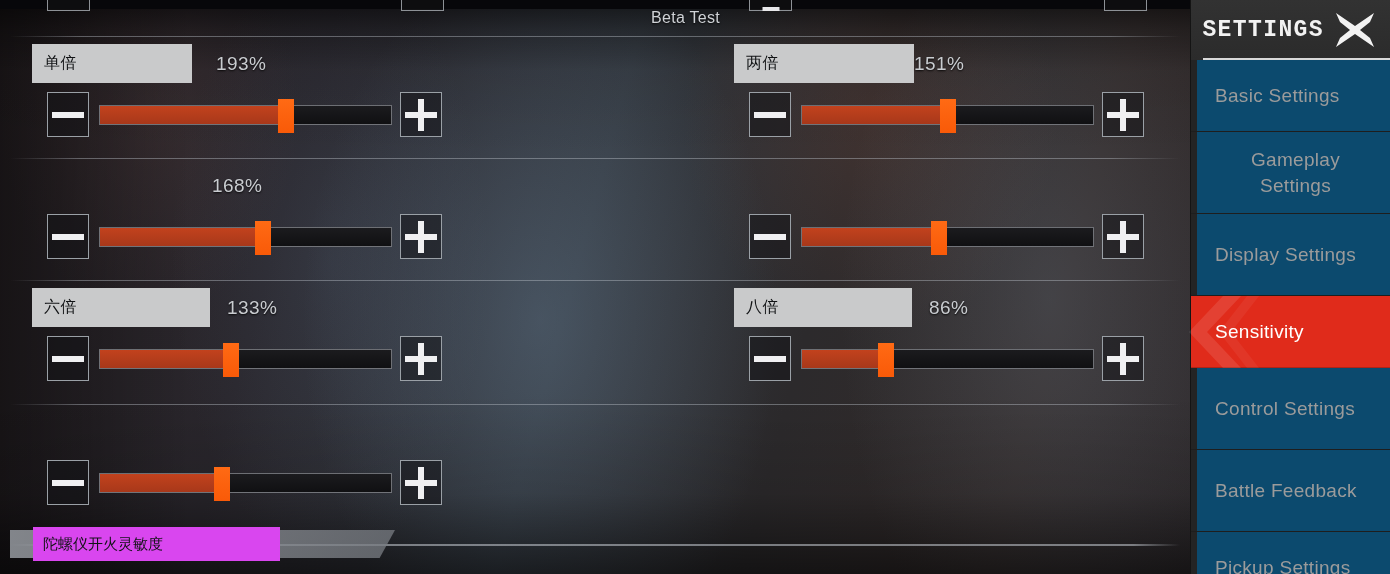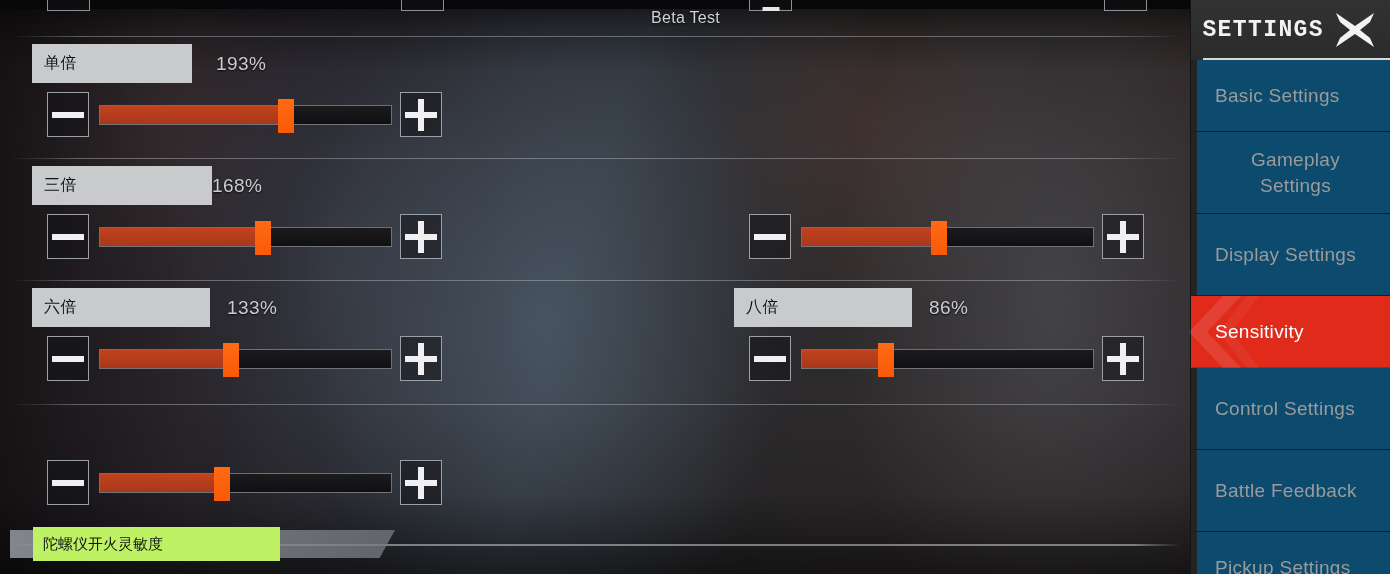--- a/index.html
+++ b/index.html
@@ -154,21 +154,21 @@
     clip-path:polygon(0 0, 100% 0, 96% 100%, 0 100%);
   }
   .sec-line {
     position:absolute; left:10px; top:22px; width:1170px; height:2px;
     background:linear-gradient(to right, rgba(200,205,212,0.0) 0%, rgba(200,205,212,0.55) 4%, rgba(200,205,212,0.55) 96%, rgba(200,205,212,0.0) 100%);
   }
   .sec-ovl {
     position:absolute; left:33px; top:527px;
     height:34px; width:247px; padding:0 10px;
     display:flex; align-items:center;
-    background:#bef264; color:#111315; font-size:15px;
+    background:#d946ef; color:#111315; font-size:15px;
     font-family:"DejaVu Sans","Liberation Sans",sans-serif;
   }
 
   
   #sidebar {
     position:absolute; right:0; top:0; width:200px; height:574px;
     background:#2a2a2a;
     border-left:1px solid #141414;
   }
   .sb-head {
@@ -253,24 +253,41 @@
         <div class="track">
           <div class="fill" style="width: 64%;"></div>
           <div class="thumb" style="left: 64%;"></div>
         </div>
         <div class="sqbtn plus">
             <div class="g-plus"></div>
           </div>
       </div>
     </div>
 
+    <div class="group col-r r0">
+      <div class="label-row">
+        <div class="ovl w-b">两倍</div>
+        <div class="pct p-b">151%</div>
+      </div>
+      <div class="ctrl-row">
+        <div class="sqbtn minus">
+            <div class="g-minus"></div>
+          </div>
+        <div class="track">
+          <div class="fill" style="width: 50%;"></div>
+          <div class="thumb" style="left: 50%;"></div>
+        </div>
+        <div class="sqbtn plus">
+            <div class="g-plus"></div>
+          </div>
+      </div>
+    </div>
 
     <div class="group col-l r1">
       <div class="label-row">
-        <div class="ovl w-b">三倍</div>
         <div class="pct p-b">168%</div>
       </div>
       <div class="ctrl-row">
         <div class="sqbtn minus">
             <div class="g-minus"></div>
           </div>
         <div class="track">
           <div class="fill" style="width: 56%;"></div>
           <div class="thumb" style="left: 56%;"></div>
         </div>

